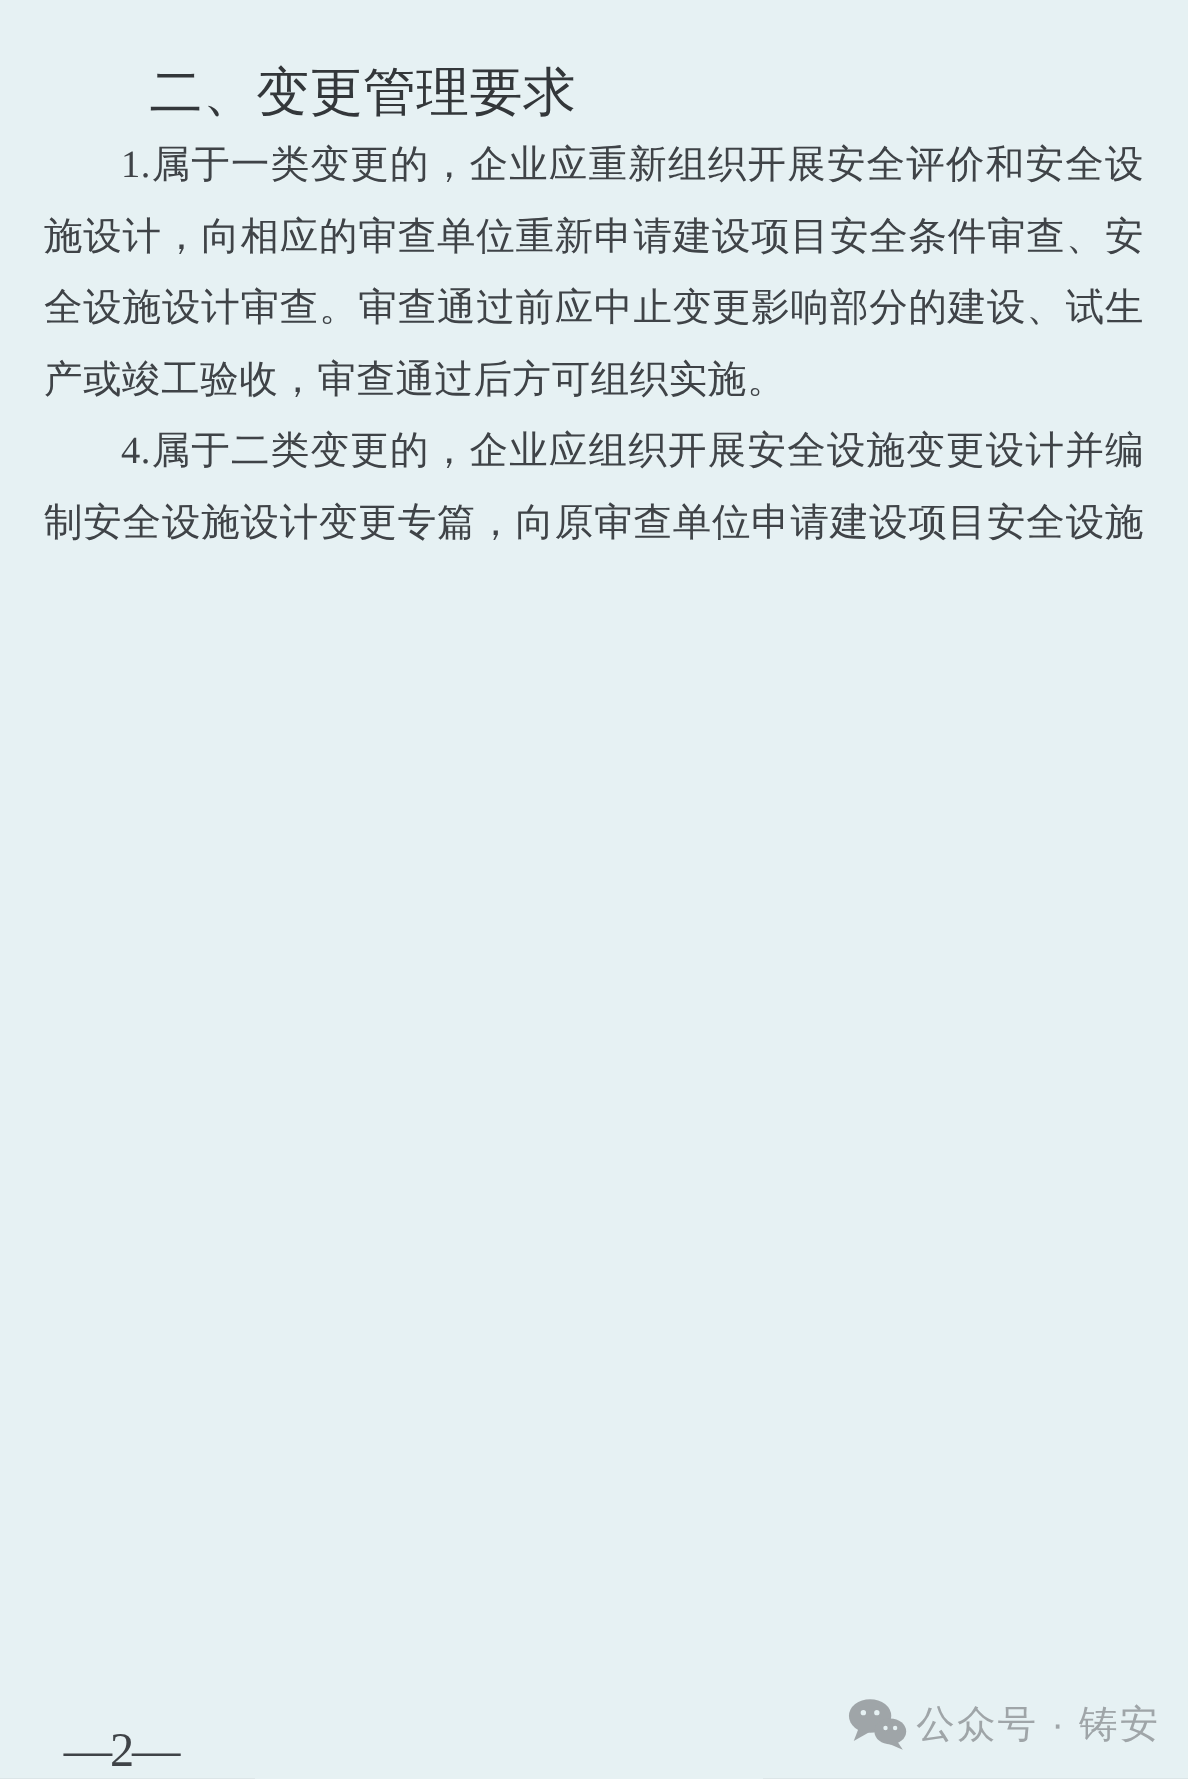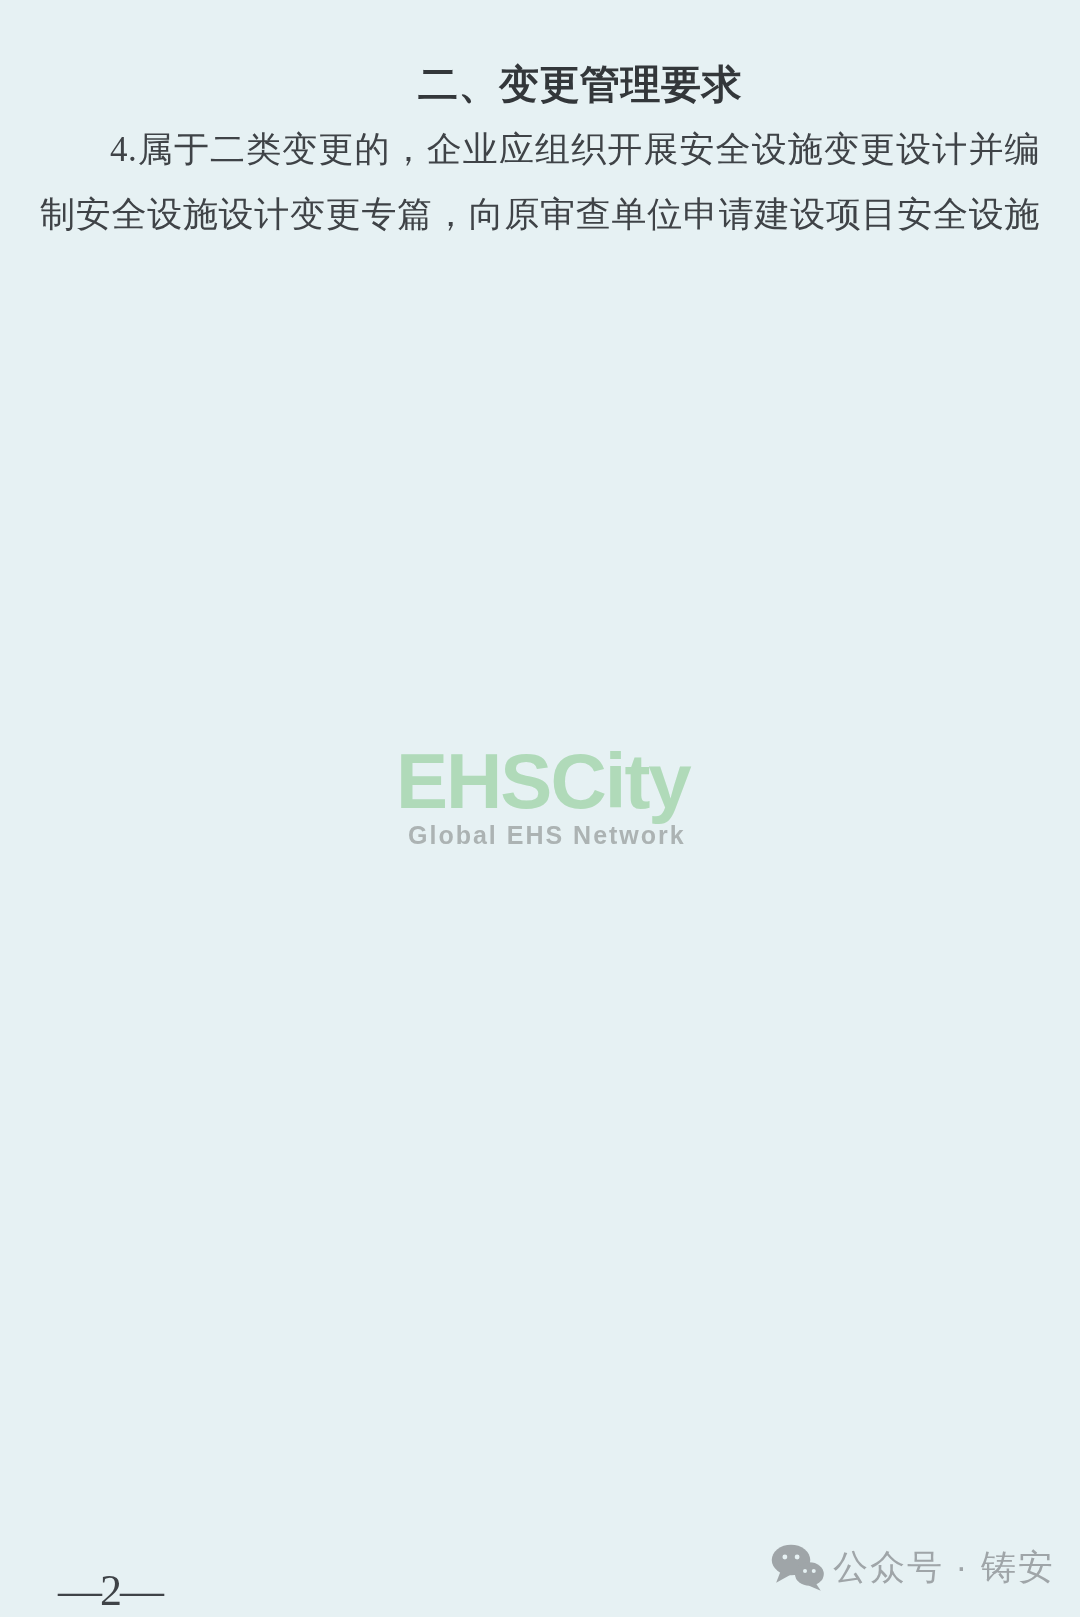--- a/index.html
+++ b/index.html
@@ -56,24 +56,24 @@
   .content p {
     margin: 0;
     font-size: 35px;
     line-height: 65px;
     text-indent: 2em;
     text-align: justify;
     letter-spacing: 0.5px;
   }
   .content p.heading {
     font-family: "Liberation Sans", "DejaVu Sans", sans-serif;
-    font-weight: bold;
-    font-size: 40px;
+    font-weight: normal;
+    font-size: 48px;
     color: #33373a;
-    text-align: center;
+    text-align: left;
   }
   .content p.continued {
     text-align-last: justify;
   }
   
   .footer-account {
     position: absolute;
     z-index: 2;
     right: 25px;
     top: 1543px;
@@ -94,27 +94,24 @@
     font-size: 44px;
     letter-spacing: -2px;
     color: #3f4347;
   }
 </style>
 </head>
 <body>
 
 <div class="page">
 
-  <div class="watermark">
-    <div class="wm-title">EHSCity</div>
-    <div class="wm-sub">Global EHS Network</div>
-  </div>
 
   <div class="content">
     <p class="heading">二、变更管理要求</p>
+    <p class="body">1.属于一类变更的，企业应重新组织开展安全评价和安全设施设计，向相应的审查单位重新申请建设项目安全条件审查、安全设施设计审查。审查通过前应中止变更影响部分的建设、试生产或竣工验收，审查通过后方可组织实施。</p>
     <p class="body continued">4.属于二类变更的，企业应组织开展安全设施变更设计并编制安全设施设计变更专篇，向原审查单位申请建设项目安全设施</p>
   </div>
 
   <div class="footer-account">
     <span>
       <svg width="56" height="48" viewBox="0 0 64 54" xmlns="http://www.w3.org/2000/svg">
         <g fill="#9fa5a8">
           <ellipse cx="24" cy="19" rx="22" ry="17.5"></ellipse>
           <path d="M12 32 L7 45 L23 36 Z"></path>
           <ellipse cx="45" cy="35" rx="16.5" ry="13.5"></ellipse>

